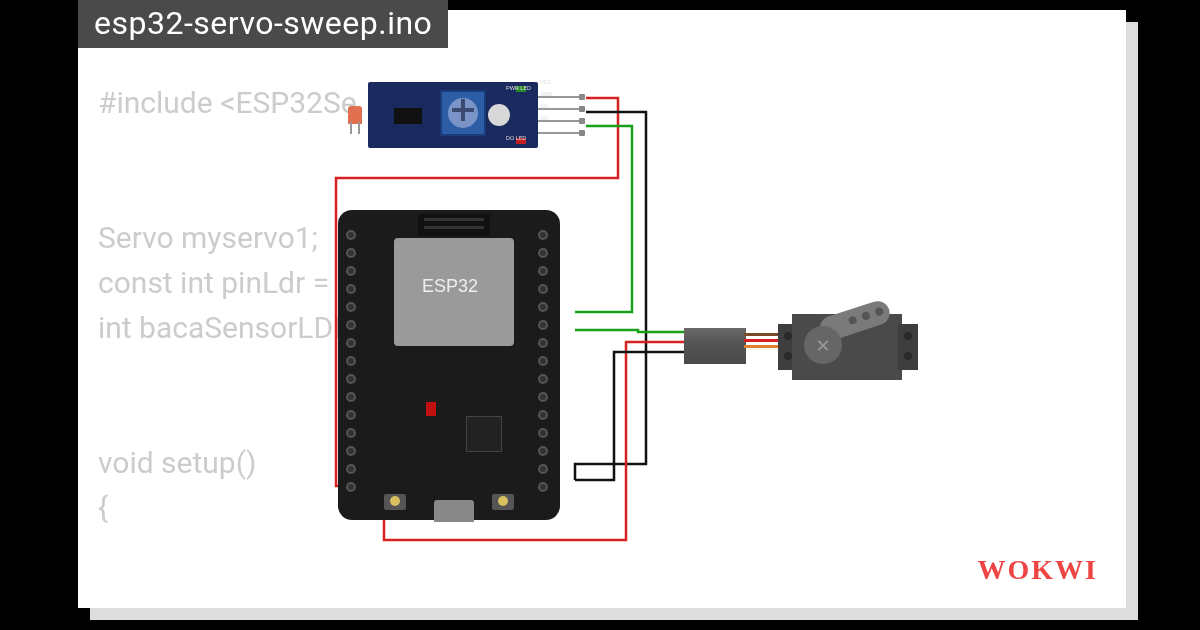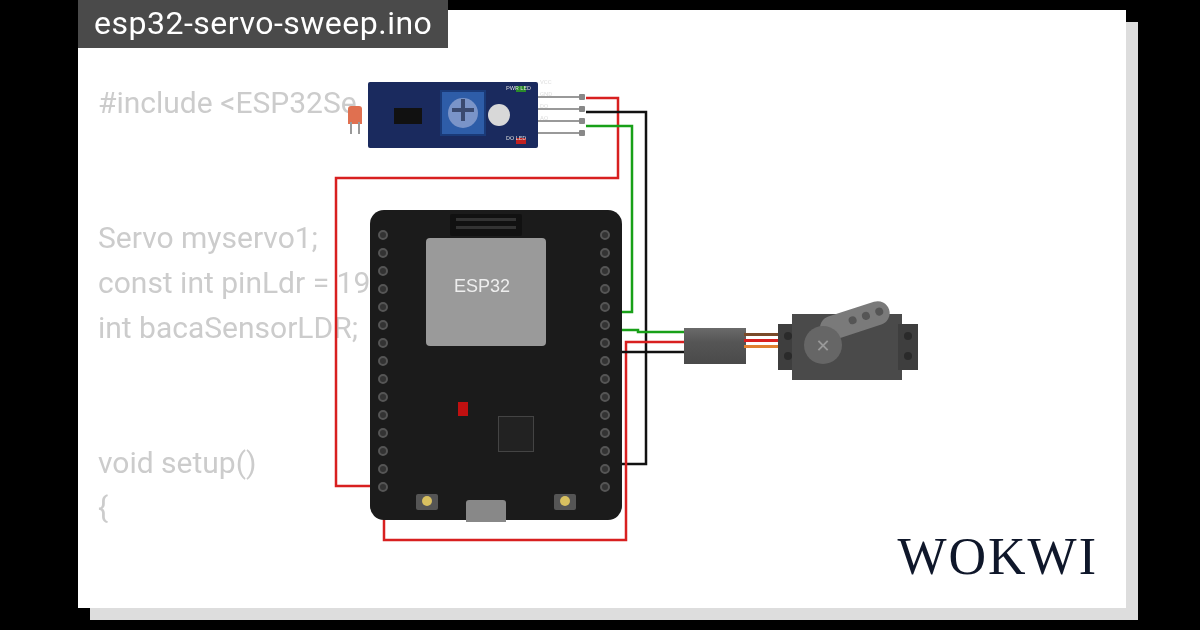--- a/index.html
+++ b/index.html
@@ -1,20 +1,20 @@
 <!DOCTYPE html>
 <html><head>
 <meta charset="utf-8">
 <style>
   * { margin: 0; padding: 0; box-sizing: border-box; }
   body { width: 1200px; height: 630px; background: #000; font-family: -apple-system, BlinkMacSystemFont, "Segoe UI", Roboto, sans-serif; position: relative; overflow: hidden; }
   .card { position: absolute; left: 78px; top: 10px; width: 1048px; height: 598px; background: #fff; box-shadow: 12px 12px 0 0 #ddd; }
   .title-tab { position: absolute; left: 78px; top: 0; background: #4a4a4a; color: #fff; font-size: 32px; font-weight: 400; padding: 4px 16px 6px 16px; font-family: "Segoe UI", Roboto, sans-serif; letter-spacing: 0.5px; }
   .code-area { position: absolute; left: 20px; top: 70px; width: 600px; color: #ccc; font-family: "Segoe UI", Roboto, sans-serif; font-size: 30px; line-height: 1.5; white-space: pre; font-weight: 400; }
-  .brand { position: absolute; right: 28px; bottom: 22px; font-family: Georgia, serif; font-size: 52px; font-weight: 400; color: #0f172a; letter-spacing: 2px; }
+  .brand { position: absolute; right: 28px; bottom: 22px; font-family: Georgia, serif; font-size: 28px; font-weight: 700; color: #ef4444; letter-spacing: 2px; }
   .canvas { position: absolute; left: 0; top: 0; width: 1048px; height: 598px; pointer-events: none; }
   .canvas > * { pointer-events: auto; }
 
   
   .ldr { position: absolute; left: 270px; top: 66px; width: 240px; height: 80px; }
   .ldr-body { position:absolute; left:20px; top:6px; width:170px; height:66px; background:#1a2a5e; border-radius:2px; }
   .ldr-pot { position:absolute; left:92px; top:14px; width:46px; height:46px; background:#2e5da8; border:2px solid #1a3a78; }
   .ldr-pot:after { content:""; position:absolute; left:6px; top:6px; width:30px; height:30px; background:#7a94c8; border-radius:50%; }
   .ldr-pot-slot1 { position:absolute; left:104px; top:32px; width:22px; height:4px; background:#3a4a70; z-index:2; }
   .ldr-pot-slot2 { position:absolute; left:113px; top:23px; width:4px; height:22px; background:#3a4a70; z-index:2; }
@@ -24,21 +24,21 @@
   .ldr-cell { position:absolute; left:0px; top:30px; width:14px; height:18px; background:#e07050; border-radius:3px 3px 0 0; }
   .ldr-leg1 { position:absolute; left:2px; top:46px; width:2px; height:12px; background:#999; }
   .ldr-leg2 { position:absolute; left:10px; top:46px; width:2px; height:12px; background:#999; }
   .ldr-chip { position:absolute; left:46px; top:32px; width:28px; height:16px; background:#111; }
   .ldr-pins { position:absolute; left:190px; top:14px; width:50px; height:50px; }
   .ldr-pin { position:absolute; width:44px; height:2px; background:#999; }
   .ldr-pin:after{content:"";position:absolute;right:-3px;top:-2px;width:6px;height:6px;background:#888;border-radius:1px;}
   .ldr-txt { position:absolute; font-size:6px; color:#ddd; }
 
   
-  .esp { position: absolute; left: 292px; top: 200px; width: 252px; height: 310px; }
+  .esp { position: absolute; left: 260px; top: 200px; width: 222px; height: 310px; }
   .esp-pcb { position:absolute; left:0; top:0; width:100%; height:100%; background:#1b1b1b; border-radius:14px; }
   .esp-shield { position:absolute; left:56px; top:28px; width:120px; height:108px; background:#9a9a9a; border-radius:4px; }
   .esp-shield-label { position:absolute; left:84px; top:66px; color:#eee; font-size:18px; font-family:Arial,sans-serif; font-weight:500;}
   .esp-ant { position:absolute; left:80px; top:4px; width:72px; height:22px; background:#111; border-radius:2px; }
   .esp-ant:before{content:"";position:absolute;left:6px;top:4px;width:60px;height:3px;background:#333;}
   .esp-ant:after{content:"";position:absolute;left:6px;top:12px;width:60px;height:3px;background:#333;}
   .esp-pinrow { position:absolute; top:20px; width:18px; height:270px; }
   .esp-pinrow.left{ left:6px;} .esp-pinrow.right{ right:6px;}
   .esp-hole { position:absolute; width:10px; height:10px; background:#333; border-radius:50%; border:2px solid #555; }
   .esp-chip2 { position:absolute; left:128px; top:206px; width:36px; height:36px; background:#222; border:1px solid #444; }

